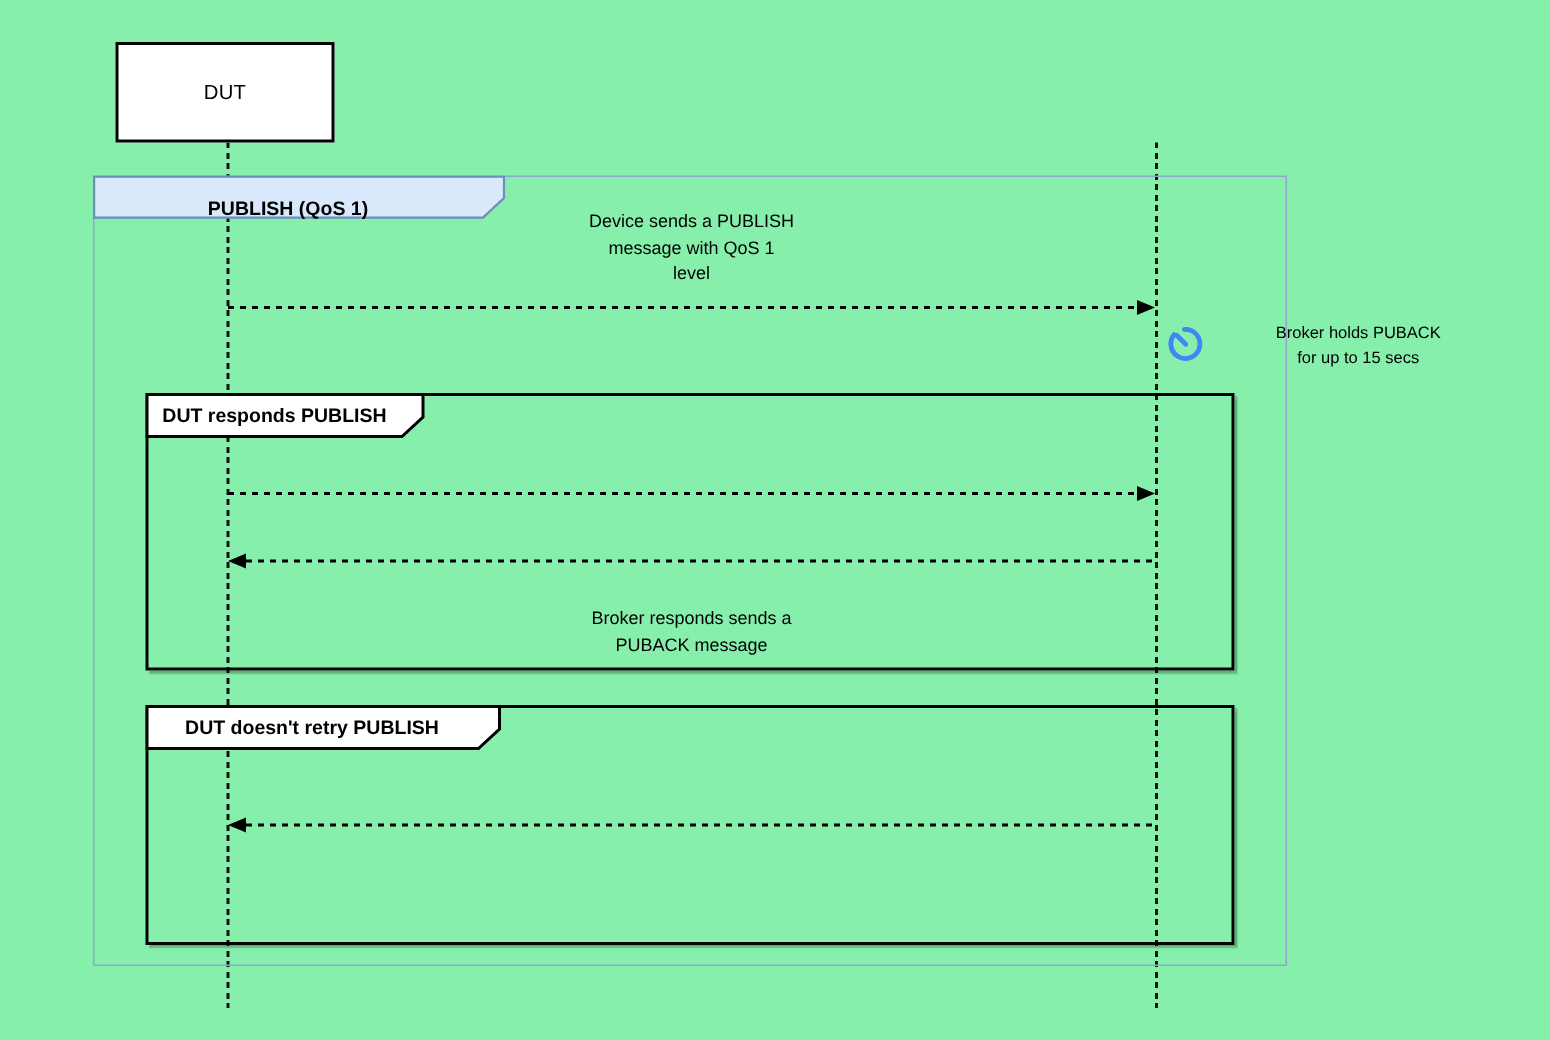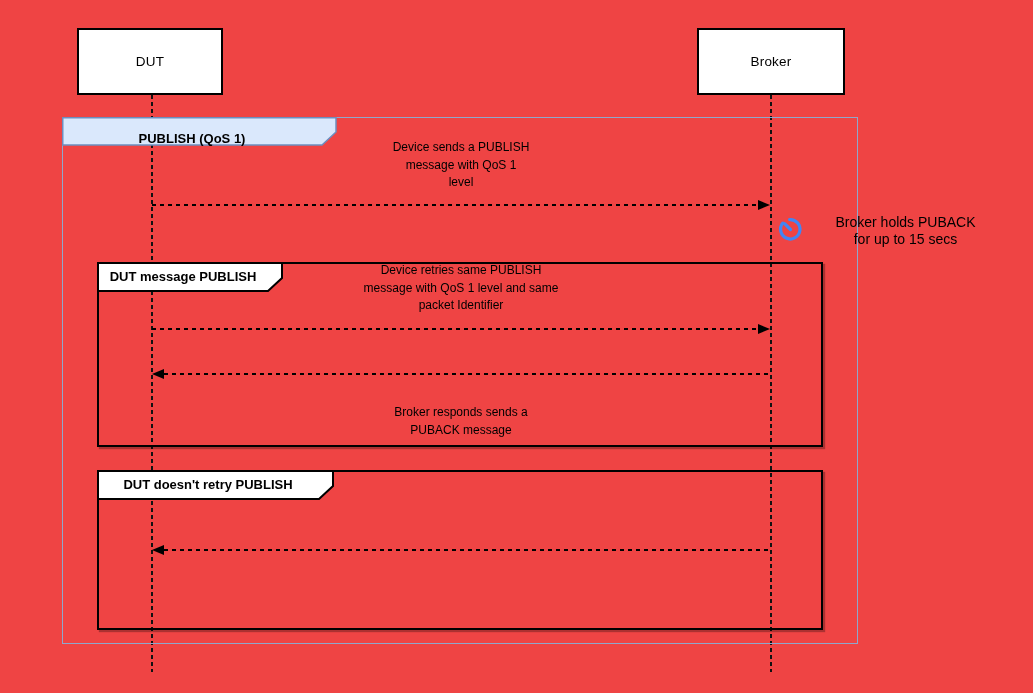--- a/index.html
+++ b/index.html
@@ -4,21 +4,21 @@
 <style>
   :root{
     --frame-blue:#8fa7cc;
     --label-fill:#dae8fc;
     --label-stroke:#6c8ebf;
     --icon-blue:#4285f4;
     --line-black:#000000;
   }
   html,body{margin:0;padding:0;background:#ffffff;}
   .canvas{
-    position:relative;width:1033px;height:693px;background:#ef4444;overflow:hidden;
+    position:relative;width:1033px;height:693px;background:#86efac;overflow:hidden;
     font-family:"Liberation Sans","DejaVu Sans",sans-serif;color:#000;
   }
   .actor{
     position:absolute;background:#fff;border:2px solid var(--line-black);
     display:flex;align-items:center;justify-content:center;
     font-size:13.5px;letter-spacing:.2px;box-sizing:border-box;
   }
   .lifeline{
     position:absolute;width:2px;
     background-image:repeating-linear-gradient(to bottom,#111 0 4px,transparent 4px 7px);
@@ -44,38 +44,35 @@
     position:absolute;right:0;top:0;width:0;height:0;
     border-top:5px solid transparent;border-bottom:5px solid transparent;
     border-left:12px solid var(--line-black);
   }
   .arrow .head-left{
     position:absolute;left:0;top:0;width:0;height:0;
     border-top:5px solid transparent;border-bottom:5px solid transparent;
     border-right:12px solid var(--line-black);
   }
   .annotation{
-    position:absolute;text-align:center;font-size:14px;line-height:17px;
+    position:absolute;text-align:center;font-size:11px;line-height:17px;
     white-space:pre-line;
   }
   .icon-wrap{position:absolute;}
 </style>
 </head>
 <body>
 
 <div class="canvas">
 
   <div class="lifeline" style="left:151px;top:95px;height:577px;"></div>
   <div class="lifeline" style="left:770px;top:95px;height:577px;"></div>
 
   <div class="actor" style="left:77px;top:28px;width:146px;height:67px;">
     <span>DUT</span>
-  </div>
-  <div class="actor" style="left:697px;top:28px;width:148px;height:67px;">
-    <span>Broker</span>
   </div>
 
   <div class="frame frame-outer" style="left:62px;top:117px;width:796px;height:527px;"></div>
   <svg class="frame-label-shape" style="left:62px;top:117px;" width="275" height="29">
     <polygon points="0.75,0.75 274,0.75 274,15 260,28 0.75,28" style="fill:var(--label-fill);stroke:var(--label-stroke);stroke-width:1.5;"></polygon>
   </svg>
   <div class="frame-label-text" style="left:62px;top:117px;width:260px;height:43px;">PUBLISH (QoS 1)</div>
 
   <div class="msg" style="left:331px;top:139px;width:260px;">Device sends a PUBLISH
 message with QoS 1
@@ -91,25 +88,22 @@
       <path d="M13.5,13.5 L7.6,7.6" fill="none" style="stroke:var(--icon-blue);" stroke-width="3.2" stroke-linecap="round"></path>
     </svg>
   </div>
   <div class="annotation" style="left:818px;top:214px;width:175px;">Broker holds PUBACK
 for up to 15 secs</div>
 
   <div class="frame frame-black" style="left:97px;top:262px;width:726px;height:185px;"></div>
   <svg class="frame-label-shape" style="left:97px;top:262px;" width="187" height="30">
     <polygon points="1,1 185,1 185,16 171,29 1,29" style="fill:#ffffff;stroke:var(--line-black);stroke-width:2;"></polygon>
   </svg>
-  <div class="frame-label-text" style="left:97px;top:263px;width:172px;height:27px;">DUT message PUBLISH</div>
+  <div class="frame-label-text" style="left:97px;top:263px;width:172px;height:27px;">DUT responds PUBLISH</div>
 
-  <div class="msg" style="left:300px;top:262px;width:322px;">Device retries same PUBLISH
-message with QoS 1 level and same
-packet Identifier</div>
   <div class="arrow" style="left:152px;top:324px;width:618px;">
     <div class="shaft" style="left:0;width:606px;"></div>
     <div class="head-right"></div>
   </div>
 
   <div class="arrow" style="left:152px;top:369px;width:619px;">
     <div class="shaft" style="right:0;width:607px;"></div>
     <div class="head-left"></div>
   </div>
   <div class="msg" style="left:331px;top:404px;width:260px;">Broker responds sends a

